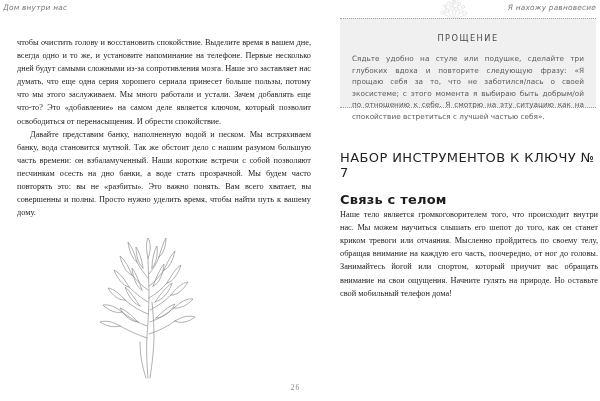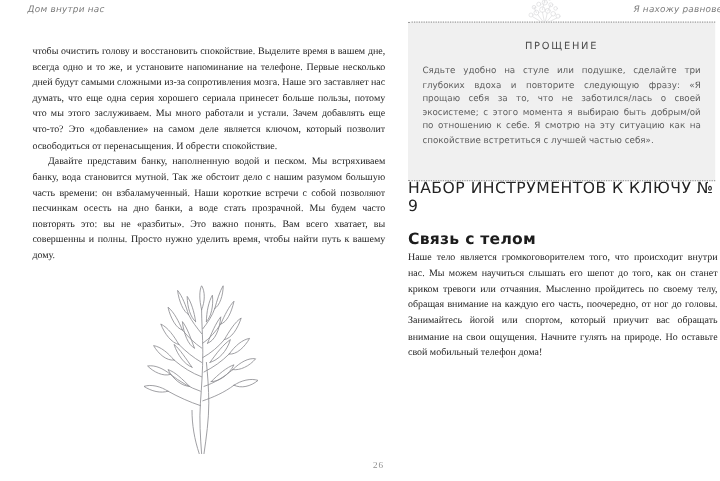--- a/index.html
+++ b/index.html
@@ -17,21 +17,20 @@
     font-family: "Liberation Serif", "DejaVu Serif", serif;
     color: #1c1c1c;
   }
 
   
   .leaf {
     position: absolute;
     top: 0;
     height: 401px;
     box-sizing: border-box;
-    margin-left: 20px;
   }
   .leaf-left  { left: 0;    width: 300px; padding: 0 10px 0 2px; }
   .leaf-right { left: 300px; width: 300px; padding: 0 4px 12px 40px; text-align: right; }
 
   
   .runhead {
     position: absolute;
     top: 3px;
     font-family: "DejaVu Sans", sans-serif;
     font-style: italic;
@@ -48,21 +47,21 @@
     position: absolute;
     text-align: justify;
     font-size: 8.3px;
     line-height: 13.1px;
     hyphens: manual;
   }
   .body-col p { margin: 0; }
   .body-col p + p { text-indent: 13px; }
 
   .left-body {
-    left: 7px;
+    left: 17px;
     top: 36px;
     width: 294px;
   }
 
   
   .botanical {
     position: absolute;
     left: 92px;
     top: 238px;
     width: 112px;
@@ -91,21 +90,21 @@
     opacity: .5;
   }
   .ornament svg { display:block; width:100%; height:100%; }
 
   
   .callout {
     position: absolute;
     left: 340px;
     top: 18px;
     width: 256px;
-    height: 133px;
+    height: 90px;
     background: #f0f0f0;
     box-sizing: border-box;
     border-top: 1px dotted #9d9d9d;
     border-bottom: 1px dotted #9d9d9d;
     padding: 10px 12px 9px 12px;
     z-index: 2;
   }
   .callout-title {
     font-family: "DejaVu Sans", sans-serif;
     font-size: 8.2px;
@@ -258,21 +257,21 @@
       <path d="M15 18.5 L13 14"></path>
       <path d="M22 10 L22 5"></path>
     </svg>
   </div>
 
   <div class="callout">
     <div class="callout-title">ПРОЩЕНИЕ</div>
     <p class="callout-text">Сядьте удобно на стуле или подушке, сделайте три глубоких вдоха и повторите следующую фразу: «Я прощаю себя за то, что не заботился/лась о своей экосистеме; с этого момента я выбираю быть добрым/ой по отношению к себе. Я смотрю на эту ситуацию как на спокойствие встретиться с лучшей частью себя».</p>
   </div>
 
-  <h1 class="section-title">НАБОР ИНСТРУМЕНТОВ К КЛЮЧУ № 9</h1>
+  <h1 class="section-title">НАБОР ИНСТРУМЕНТОВ К КЛЮЧУ № 7</h1>
 
   <div class="body-col right-body">
 
     <h2 class="subhead first">Связь с телом</h2>
     <p>Наше тело является громкоговорителем того, что происходит внутри нас. Мы можем научиться слышать его шепот до того, как он станет криком тревоги или отчаяния. Мысленно пройдитесь по своему телу, обращая внимание на каждую его часть, поочередно, от ног до головы. Занимайтесь йогой или спортом, который приучит вас обращать внимание на свои ощущения. Начните гулять на природе. Но оставьте свой мобильный телефон дома!</p>
 
   </div>
 
 </div>
 

